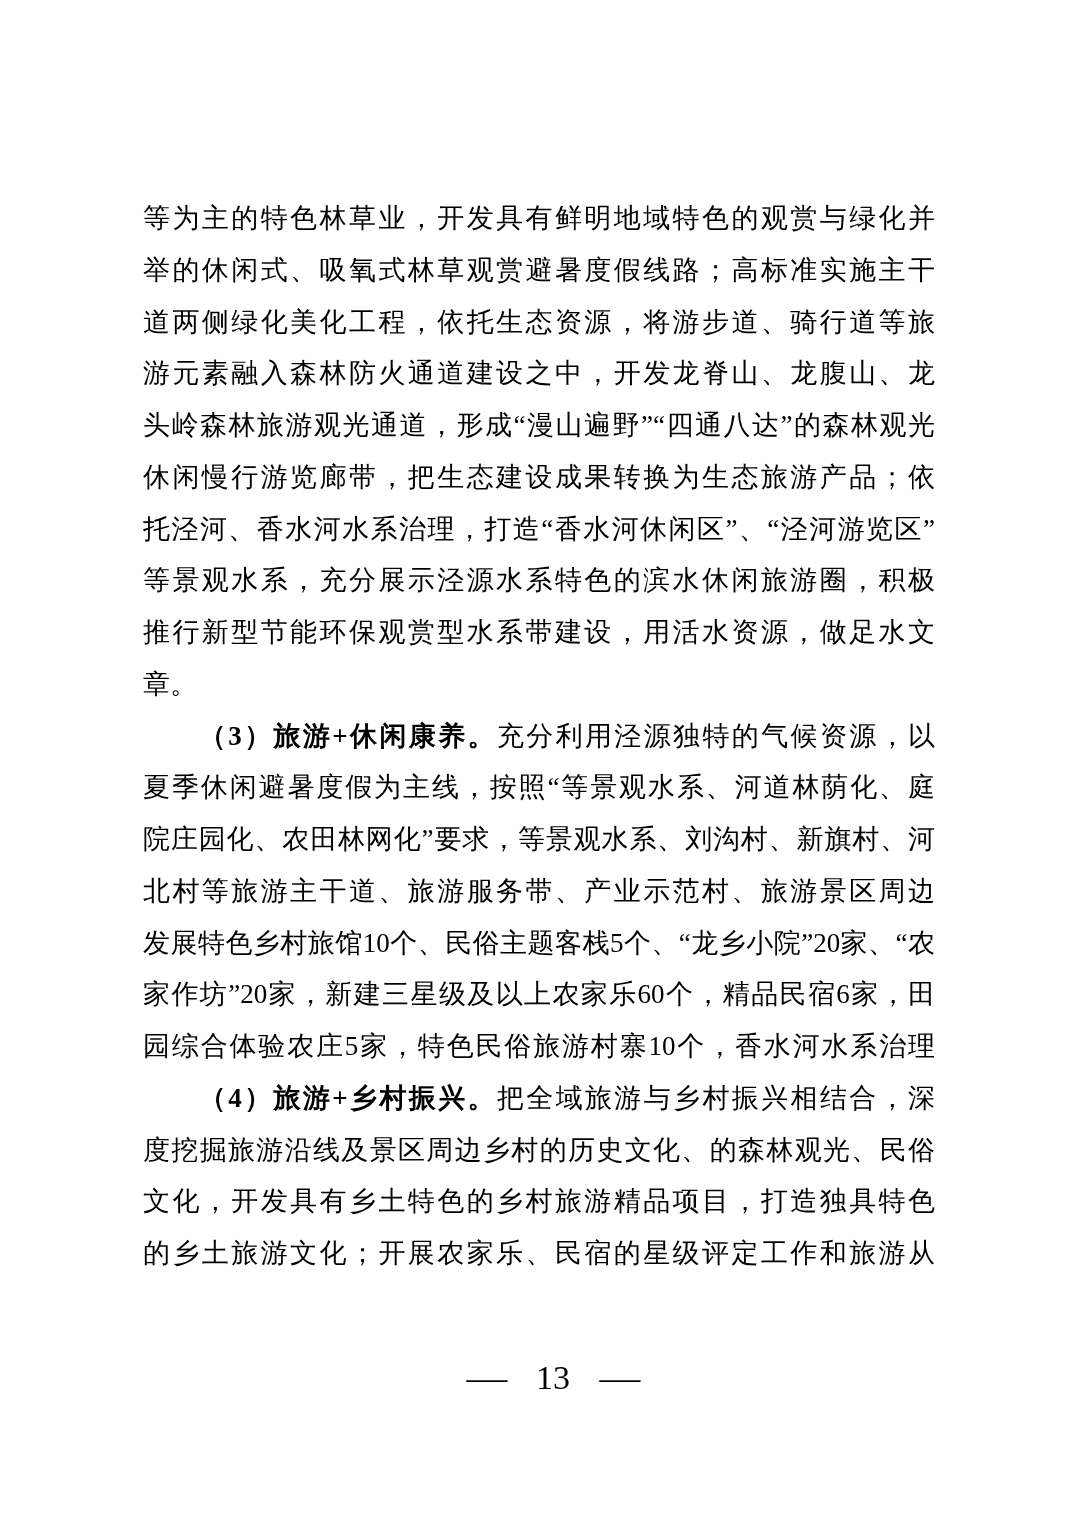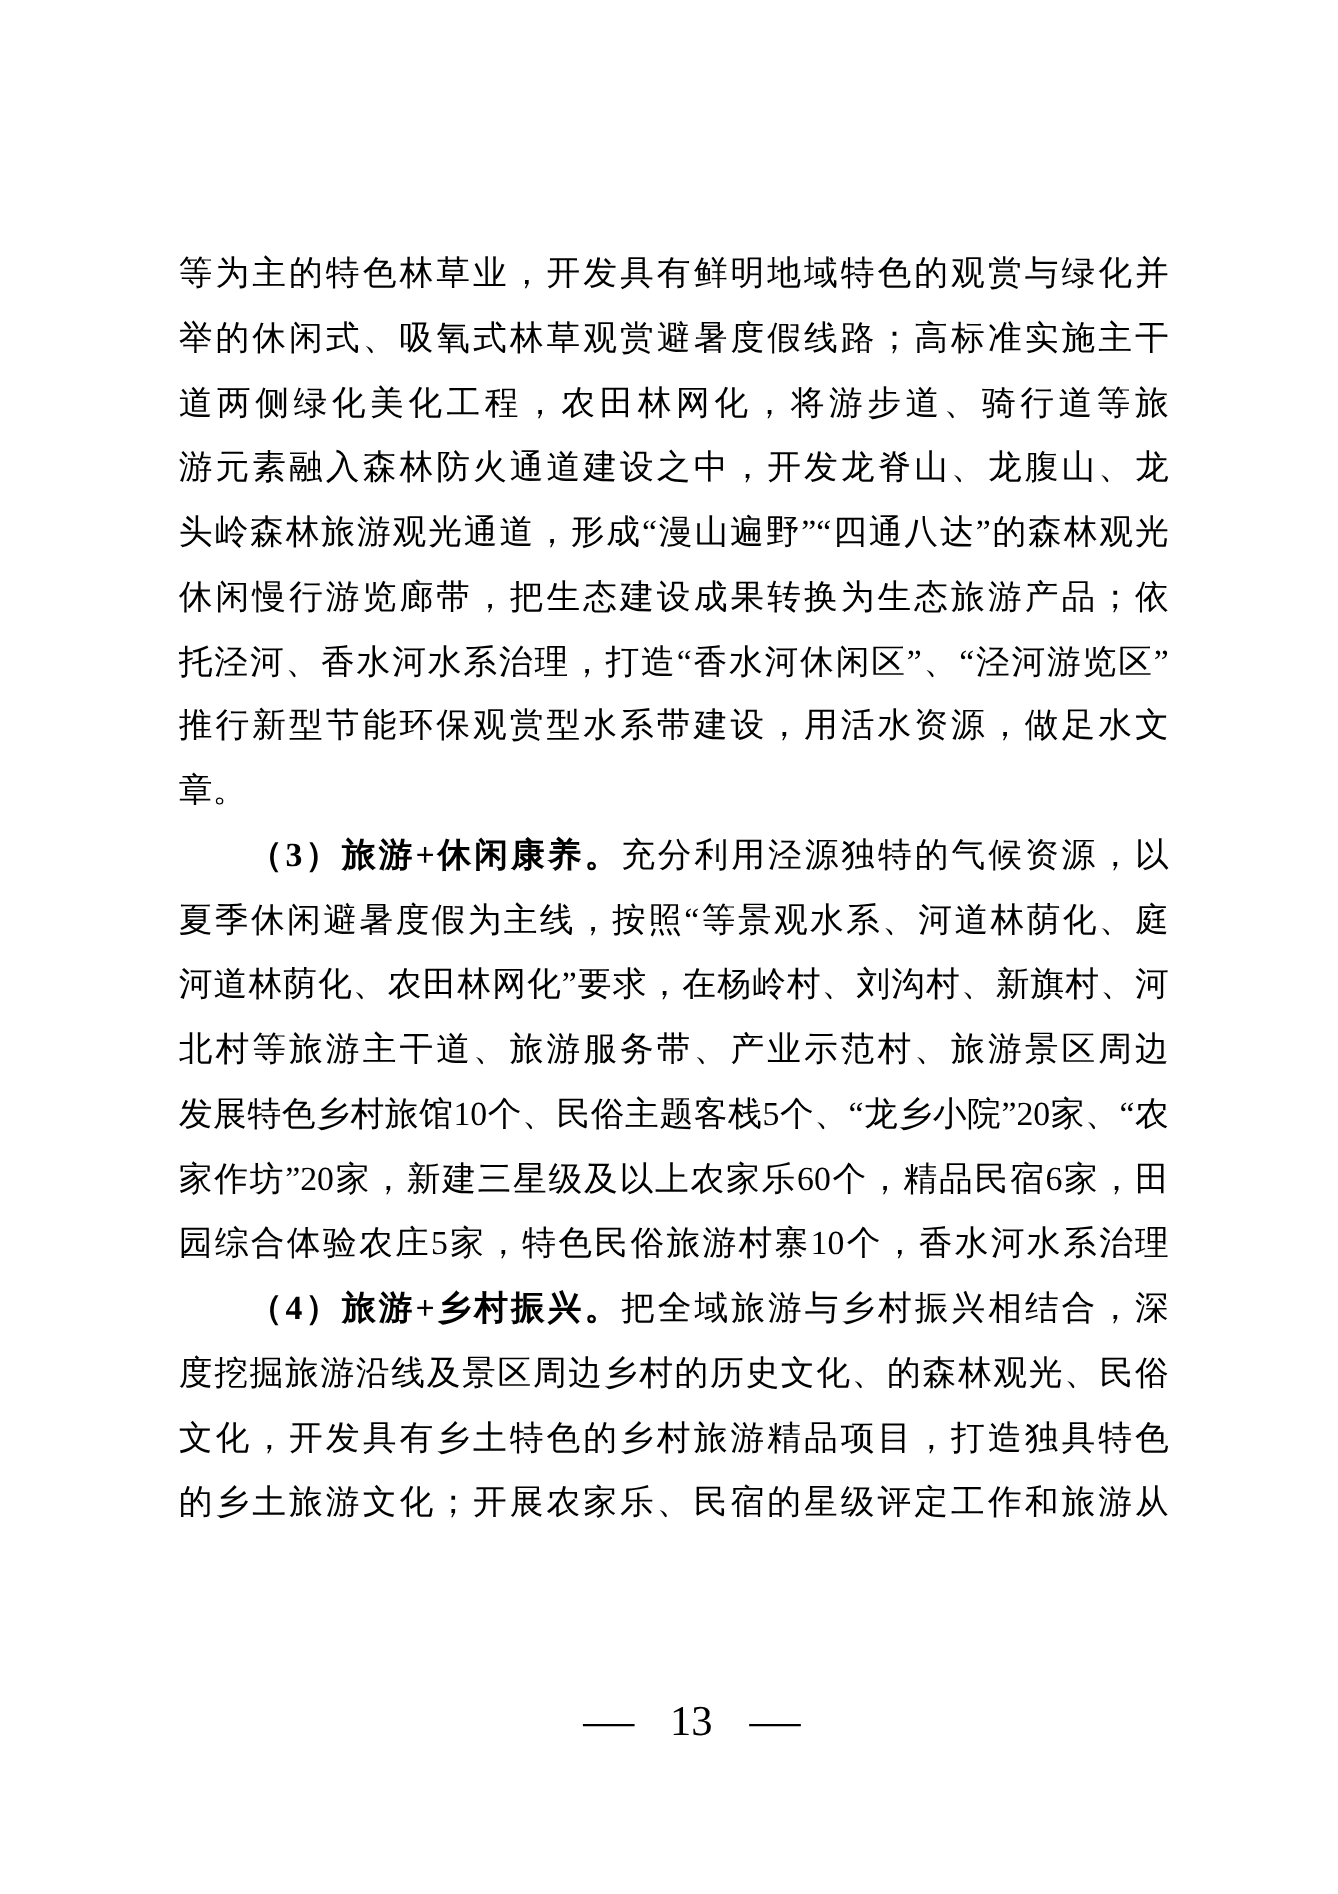--- a/index.html
+++ b/index.html
@@ -61,30 +61,31 @@
   }
 </style>
 </head>
 <body>
 
 <div class="page">
 
   <div class="text-body">
       <div class="line"><span>等为主的特色林草业，开发具有鲜明地域特色的观赏与绿化并</span></div>
       <div class="line"><span>举的休闲式、吸氧式林草观赏避暑度假线路；高标准实施主干</span></div>
-      <div class="line"><span>道两侧绿化美化工程，农田林网化，将游步道、骑行道等旅</span></div>
+      <div class="line"><span>道两侧绿化美化工程，依托生态资源，将游步道、骑行道等旅</span></div>
       <div class="line"><span>游元素融入森林防火通道建设之中，开发龙脊山、龙腹山、龙</span></div>
       <div class="line"><span>头岭森林旅游观光通道，形成“漫山遍野”“四通八达”的森林观光</span></div>
       <div class="line"><span>休闲慢行游览廊带，把生态建设成果转换为生态旅游产品；依</span></div>
       <div class="line"><span>托泾河、香水河水系治理，打造“香水河休闲区”、“泾河游览区”</span></div>
+      <div class="line"><span>等景观水系，充分展示泾源水系特色的滨水休闲旅游圈，积极</span></div>
       <div class="line"><span>推行新型节能环保观赏型水系带建设，用活水资源，做足水文</span></div>
       <div class="line last"><span>章。</span></div>
       <div class="line indent"><span class="bold">（3）旅游+休闲康养。</span><span>充分利用泾源独特的气候资源，以</span></div>
       <div class="line"><span>夏季休闲避暑度假为主线，按照“等景观水系、河道林荫化、庭</span></div>
-      <div class="line"><span>河道林荫化、农田林网化”要求，在杨岭村、刘沟村、新旗村、河</span></div>
+      <div class="line"><span>院庄园化、农田林网化”要求，等景观水系、刘沟村、新旗村、河</span></div>
       <div class="line"><span>北村等旅游主干道、旅游服务带、产业示范村、旅游景区周边</span></div>
       <div class="line"><span>发展特色乡村旅馆10个、民俗主题客栈5个、“龙乡小院”20家、“农</span></div>
       <div class="line"><span>家作坊”20家，新建三星级及以上农家乐60个，精品民宿6家，田</span></div>
       <div class="line"><span>园综合体验农庄5家，特色民俗旅游村寨10个，香水河水系治理</span></div>
       <div class="line indent"><span class="bold">（4）旅游+乡村振兴。</span><span>把全域旅游与乡村振兴相结合，深</span></div>
       <div class="line"><span>度挖掘旅游沿线及景区周边乡村的历史文化、的森林观光、民俗</span></div>
       <div class="line"><span>文化，开发具有乡土特色的乡村旅游精品项目，打造独具特色</span></div>
       <div class="line"><span>的乡土旅游文化；开展农家乐、民宿的星级评定工作和旅游从</span></div>
     </div>
 

